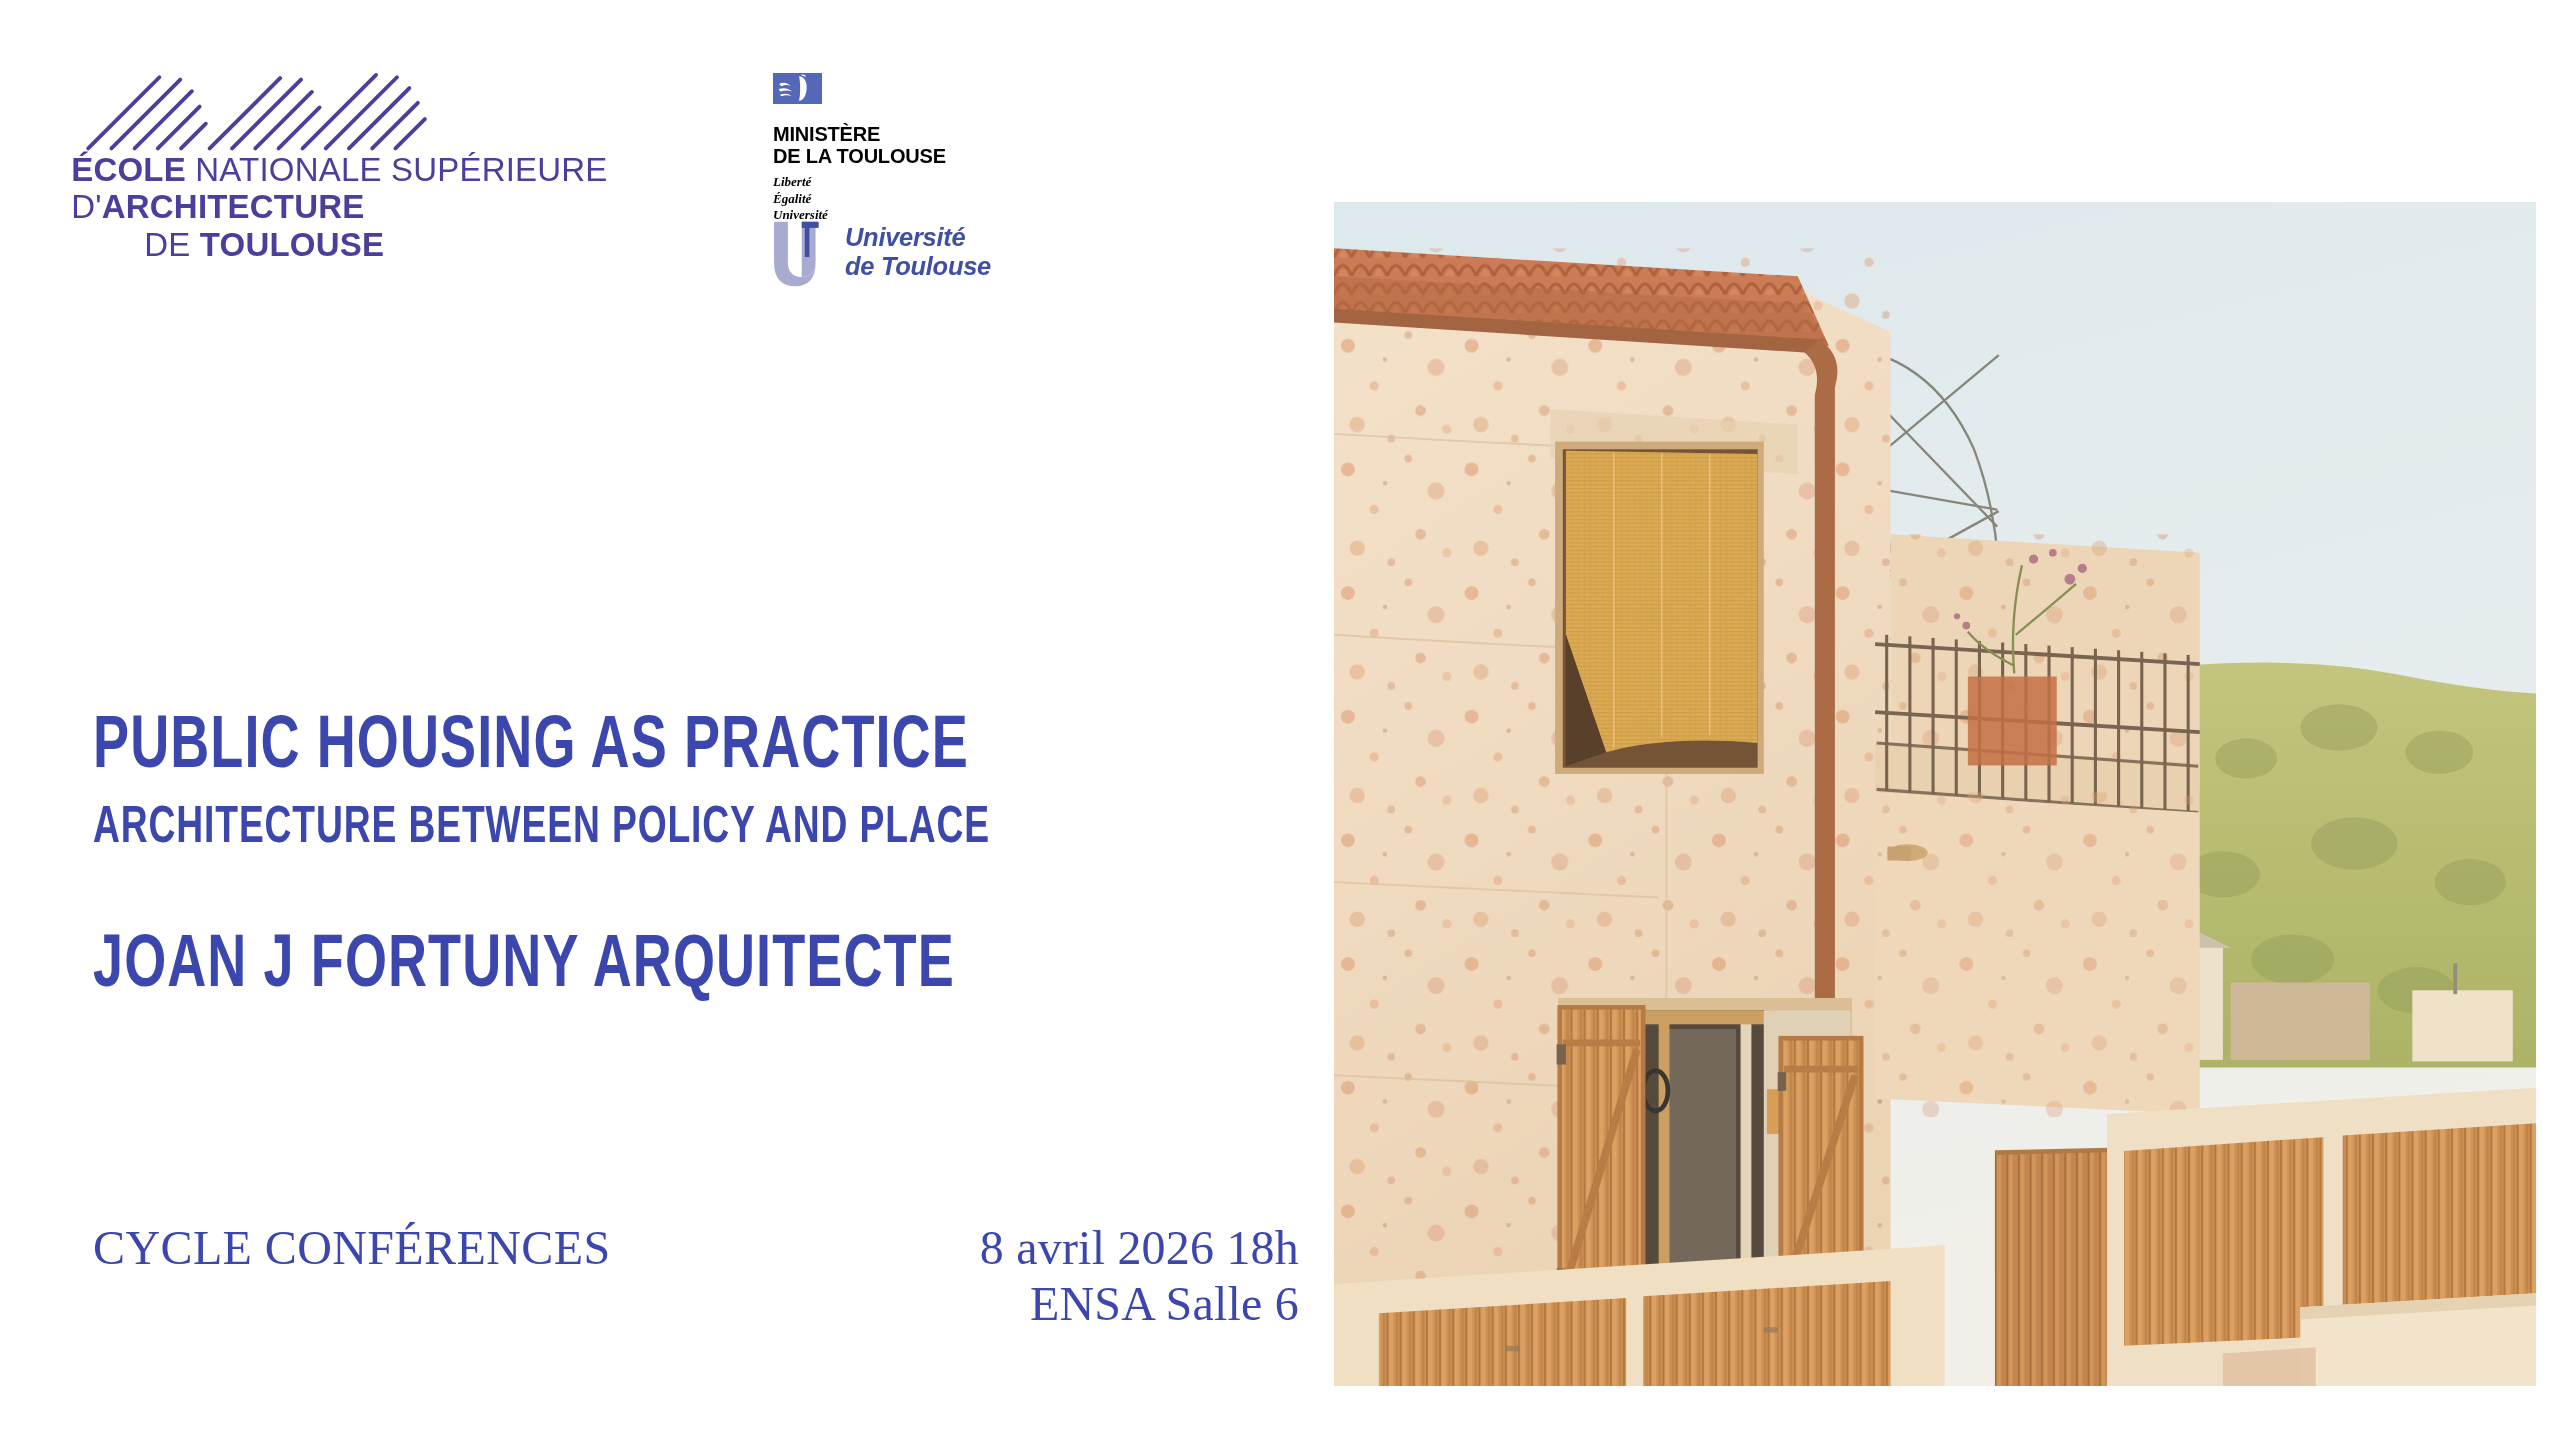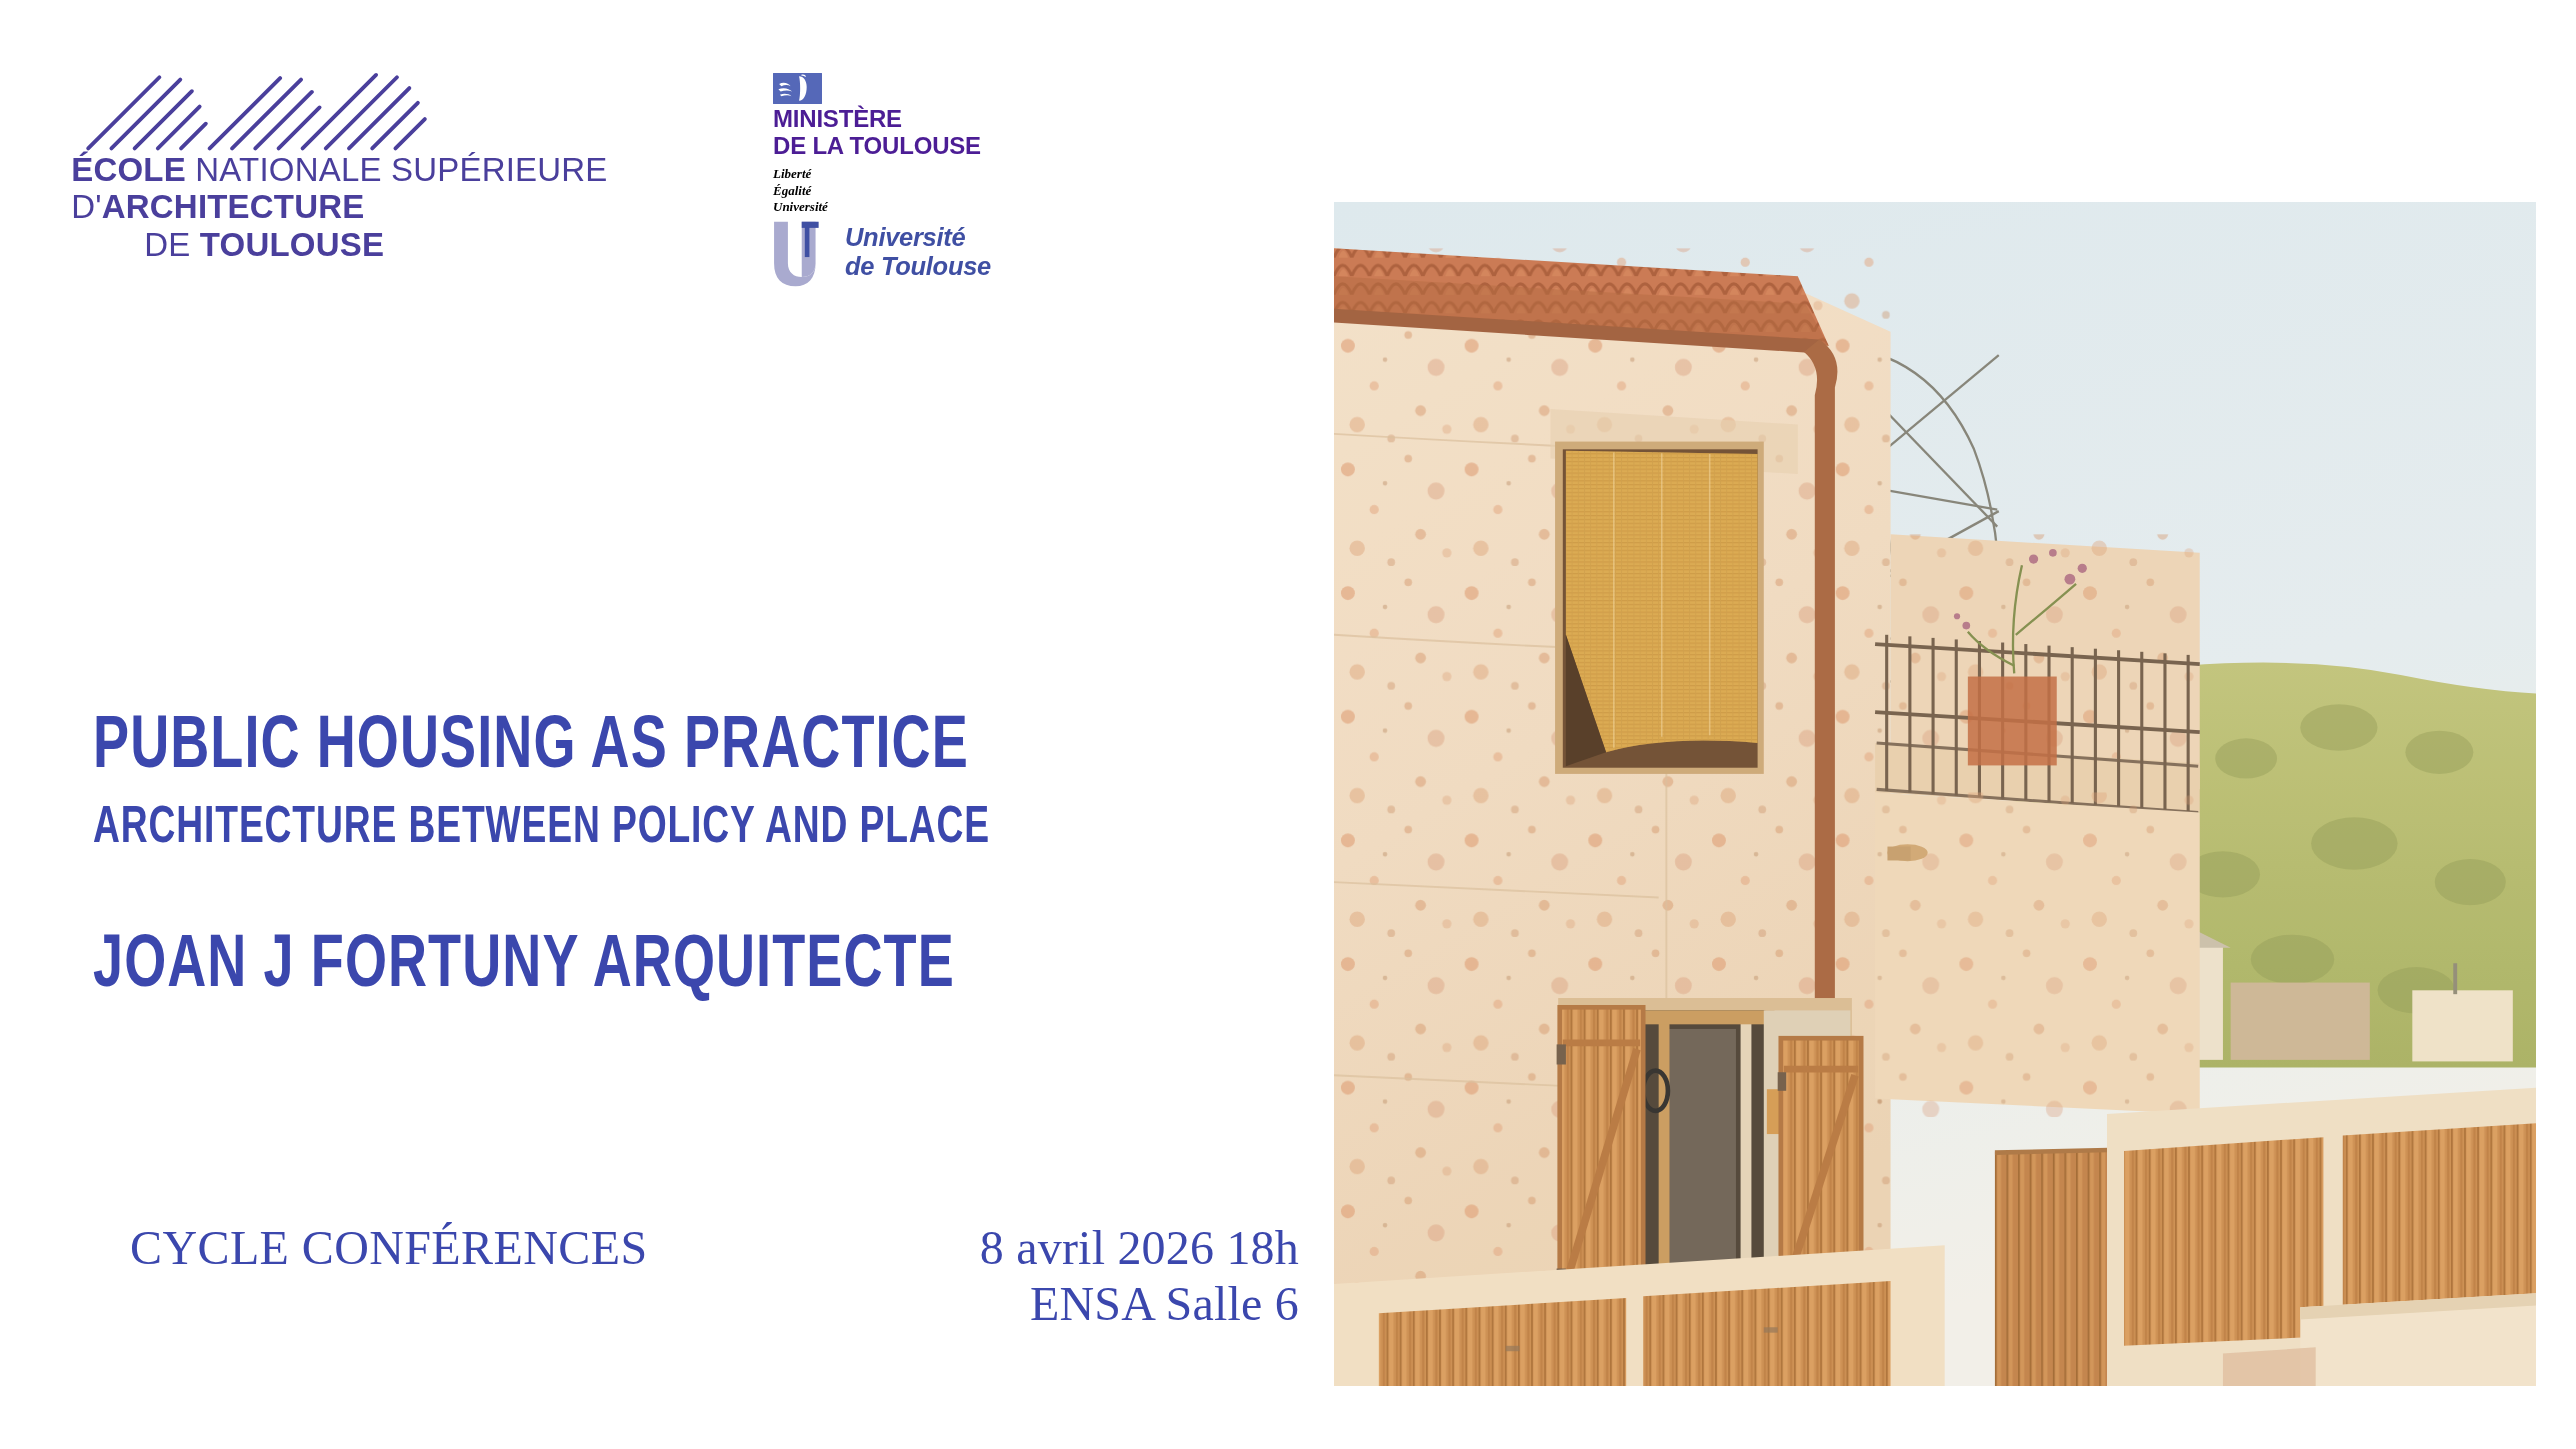--- a/index.html
+++ b/index.html
@@ -17,40 +17,40 @@
   .ensa-l1{font-size:33px;}
   .ensa-l2{font-size:33px;}
   .ensa-l3{font-size:33px;text-align:center;padding-right:155px;}
   .lite{font-weight:400;}
   .ensa-l1{padding-left:0px;}
   .ensa-l2{padding-left:-1.5px;}
   
   #min-logo{position:absolute;left:773px;top:73px;width:278px;height:143px;}
   #min-mark{width:49px;height:31px;background:#5568b8;position:relative;overflow:hidden;border-radius:0.8px;}
   #min-mark svg{position:absolute;left:0;top:0;}
-  #min-title{margin-top:2px;color:#4c1d95;font-weight:700;font-size:24px;line-height:1.12;letter-spacing:-0.2px;}
+  #min-title{margin-top:19px;color:#000000;font-weight:700;font-size:20px;line-height:1.12;letter-spacing:-0.2px;}
   #min-motto{margin-top:6.2px;color:#000000;font-family:"Liberation Serif", serif;font-style:italic;font-weight:700;font-size:13px;line-height:1.28;}
   
   #ut-logo{position:absolute;left:771px;top:220px;width:325px;height:77px;}
   #ut-mark{position:absolute;left:0;top:0;width:63px;height:68px;}
   #ut-words{position:absolute;left:74px;top:3.1px;color:#3f4fa3;font-weight:700;font-size:25.5px;line-height:1.14;letter-spacing:-0.3px;font-style:italic;}
   
   #title-block{position:absolute;left:93px;top:705px;width:1206px;}
   .headline{
     color:#3b47ad;font-weight:700;white-space:nowrap;
     font-family:"Liberation Sans", sans-serif;
     transform-origin:left center;
   }
   #h-main{font-size:74px;line-height:1.0;transform:scaleX(.73);letter-spacing:1.5px;}
   #h-sub{font-size:51px;line-height:1.0;transform:scaleX(.73);letter-spacing:1.2px;margin-top:20px;}
   #h-speaker{font-size:74px;line-height:1.0;transform:scaleX(.73);letter-spacing:1.5px;margin-top:74px;}
   
   #footer{position:absolute;left:93px;top:1220px;width:1206px;
     font-family:"Liberation Serif", serif;color:#3b47ad;}
-  #cycle{position:absolute;left:0;top:0;font-size:48px;line-height:1.16;white-space:nowrap;letter-spacing:0.4px;margin-left:37px;}
+  #cycle{position:absolute;left:0;top:0;font-size:48px;line-height:1.16;white-space:nowrap;letter-spacing:0.4px;}
   #when{position:absolute;right:0px;top:0;font-size:48px;line-height:1.16;text-align:right;white-space:nowrap;letter-spacing:0.2px;}
   .fl{display:block;}
   
   #photo{position:absolute;left:1334px;top:202px;width:1202px;height:1184px;overflow:hidden;background:#dfeaf2;}
   #photo svg{display:block;width:100%;height:100%;}
 </style>
 </head>
 <body>
 
 <div id="ensa-logo">

